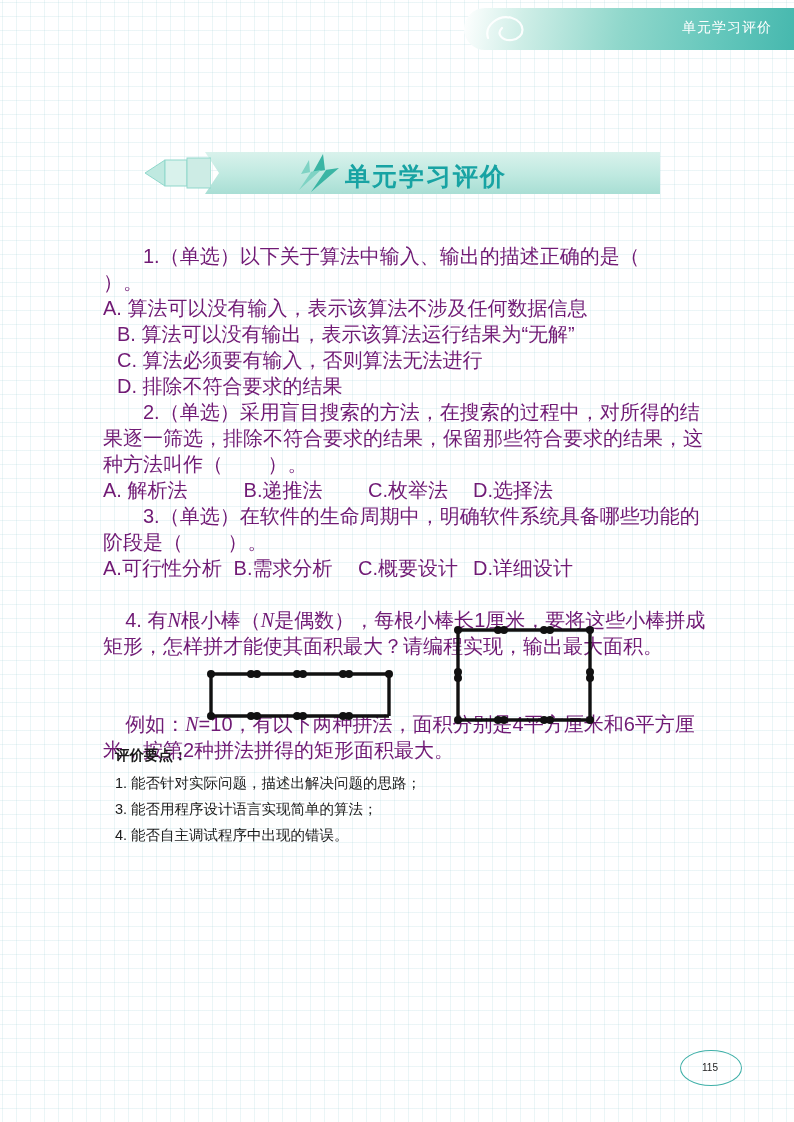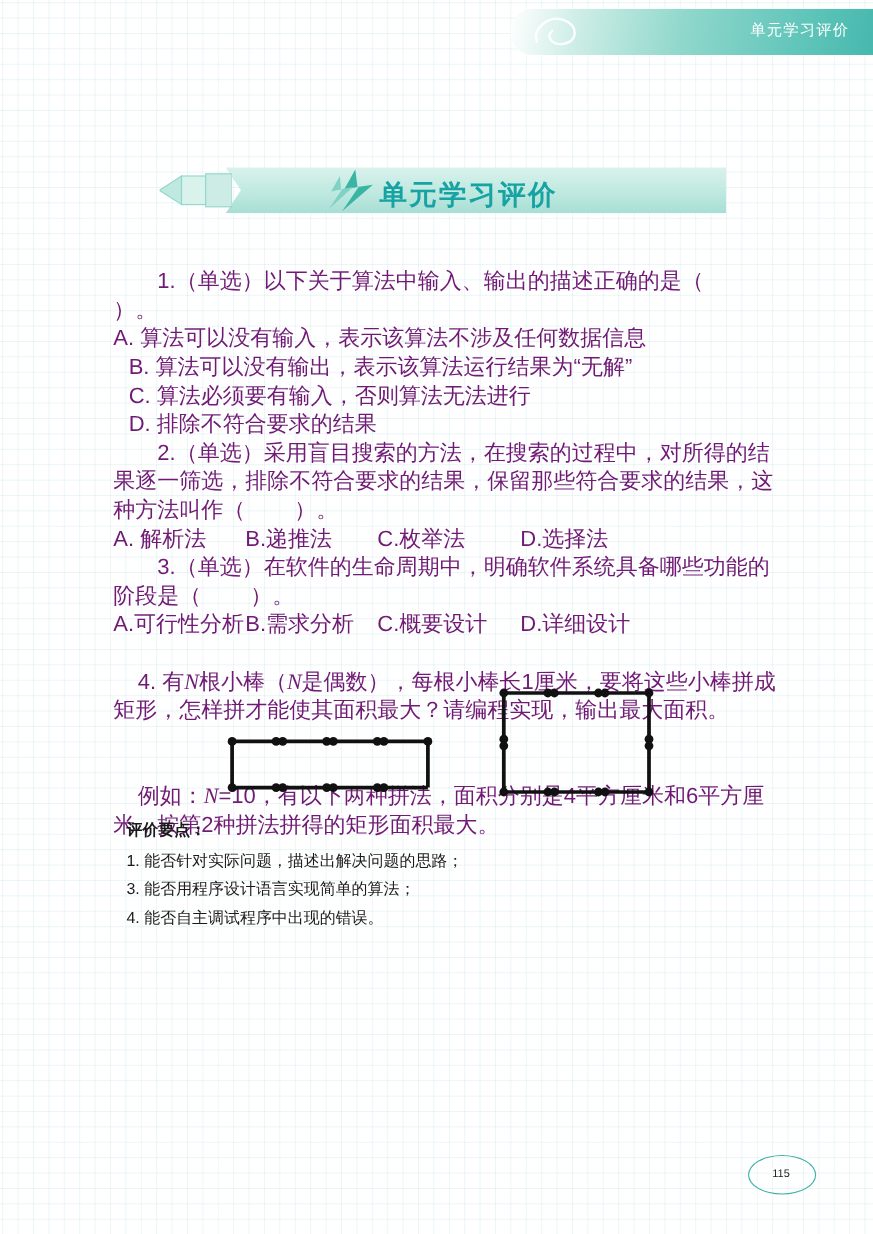--- a/index.html
+++ b/index.html
@@ -123,22 +123,22 @@
     line-height: 26px;
     font-family: "Liberation Sans", sans-serif;
   }
   .q-line { white-space: pre-wrap; }
   .indent { text-indent: 2em; }
   .opt-row {
     display: flex;
   }
   .opt-row > span { display: inline-block; }
   .w-a { width: 120px; }
-  .w-b { width: 120px; }
-  .w-c { width: 130px; }
+  .w-b { width: 120px; text-align: center; }
+  .w-c { width: 130px; text-align: center; }
 
   .em-i {
     font-family: "Liberation Serif", serif;
     font-style: italic;
   }
 
   
   .figures {
     position: absolute;
     left: 103px;

